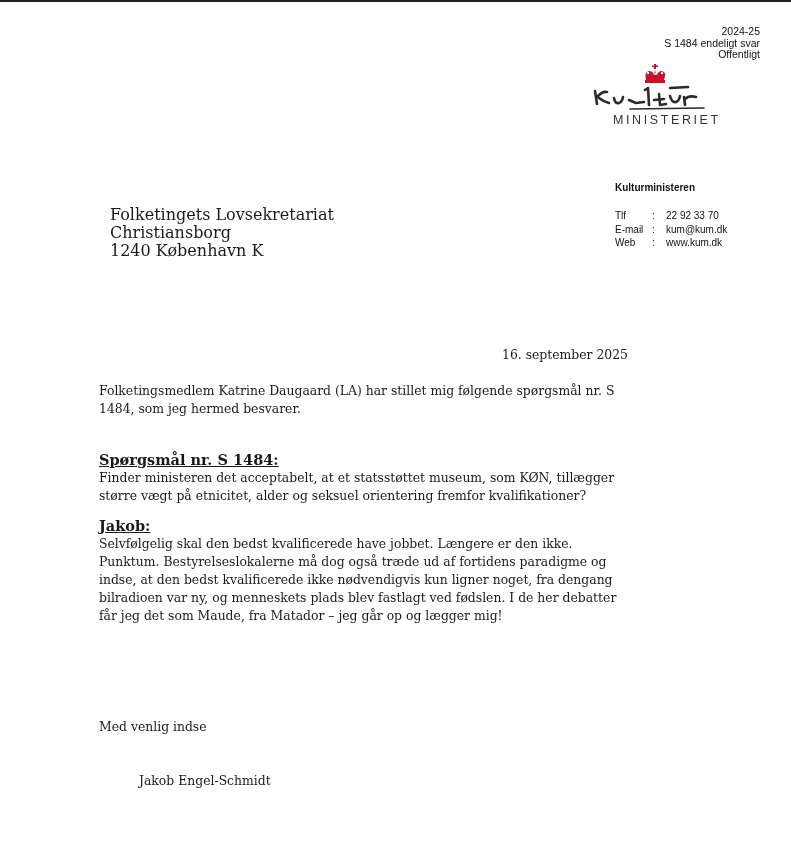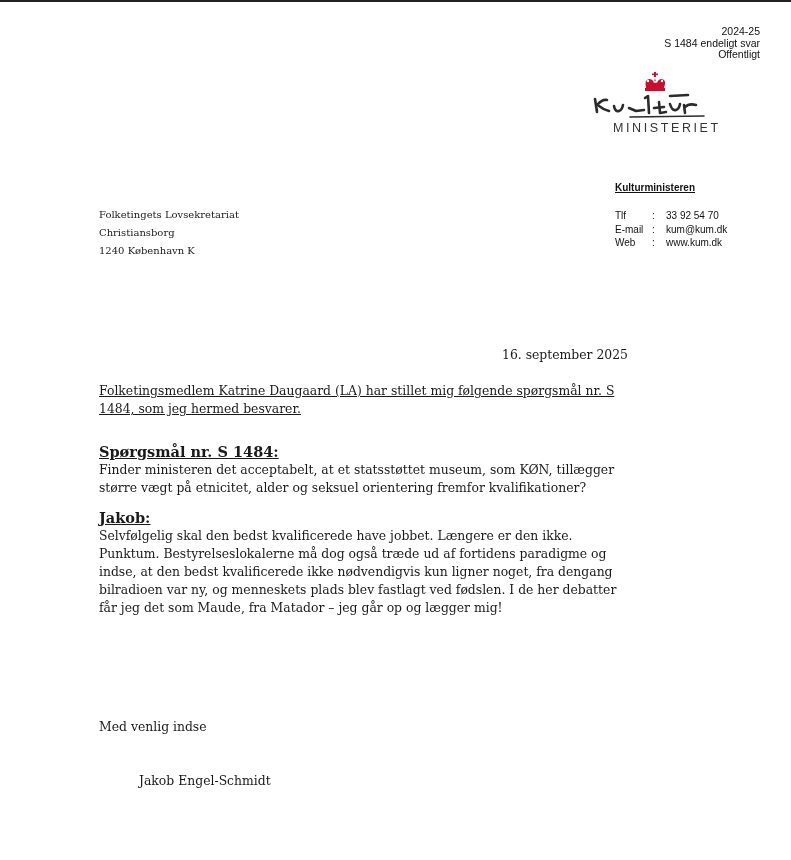--- a/index.html
+++ b/index.html
@@ -28,21 +28,21 @@
       right: 31px;
       top: 26px;
       text-align: right;
       font-size: 10.5px;
       line-height: 11.5px;
       color: #111;
     }
     .logo {
       position: absolute;
       left: 592px;
-      top: 70px;
+      top: 62px;
       width: 130px;
       height: 64px;
       text-decoration: underline;
     }
     .logo-word {
       position: absolute;
       left: 21px;
       top: 51px;
       font-size: 12.5px;
       letter-spacing: 2.6px;
@@ -54,59 +54,58 @@
       left: 615px;
       top: 181px;
       font-size: 10px;
       line-height: 13px;
       color: #111;
     }
     .sender .title {
       font-weight: bold;
       font-size: 10px;
       margin-bottom: 15px;
-      text-decoration: underline;
     }
     .sender .addr div { height: 13.5px; }
     .sender .contact {
       margin-top: 14px;
     }
     .sender .contact .row {
       display: flex;
       height: 13.5px;
     }
     .sender .contact .k { width: 37px; }
     .sender .contact .sep { width: 14px; }
 
     .recipient {
       position: absolute;
-      left: 99px;
+      left: 110px;
       top: 206px;
-      font-size: 10px;
+      font-size: 16px;
       line-height: 18px;
     }
 
     .date {
       position: absolute;
       left: 502px;
       top: 347px;
       font-size: 12.4px;
       text-align: right;
     }
 
     .body {
       position: absolute;
       left: 99px;
       top: 382px;
       width: 520px;
       font-size: 12.4px;
       line-height: 18px;
     }
     .body p { margin: 0; }
-    .body .intro { margin-bottom: 24px; text-decoration: underline; }
+    .body .intro { margin-bottom: 32px; }
     .body h2 {
       margin: 0;
       font-size: 14.5px;
       line-height: 19px;
       font-weight: bold;
       text-decoration: underline;
     }
     .body .q { margin-bottom: 11px; }
     .body .a1 { margin-bottom: 18px; }
     .closing {
@@ -165,21 +164,21 @@
   </svg>
   <div class="logo-word sans">MINISTERIET</div>
 </div>
 
 <div class="sender sans">
   <div class="title">Kulturministeren</div>
   <div class="contact">
     <div class="row">
       <span class="k">Tlf</span>
       <span class="sep">:</span>
-      <span>33 92 54 70</span>
+      <span>22 92 33 70</span>
     </div>
     <div class="row">
       <span class="k">E-mail</span>
       <span class="sep">:</span>
       <span>kum@kum.dk</span>
     </div>
     <div class="row">
       <span class="k">Web</span>
       <span class="sep">:</span>
       <span>www.kum.dk</span>

